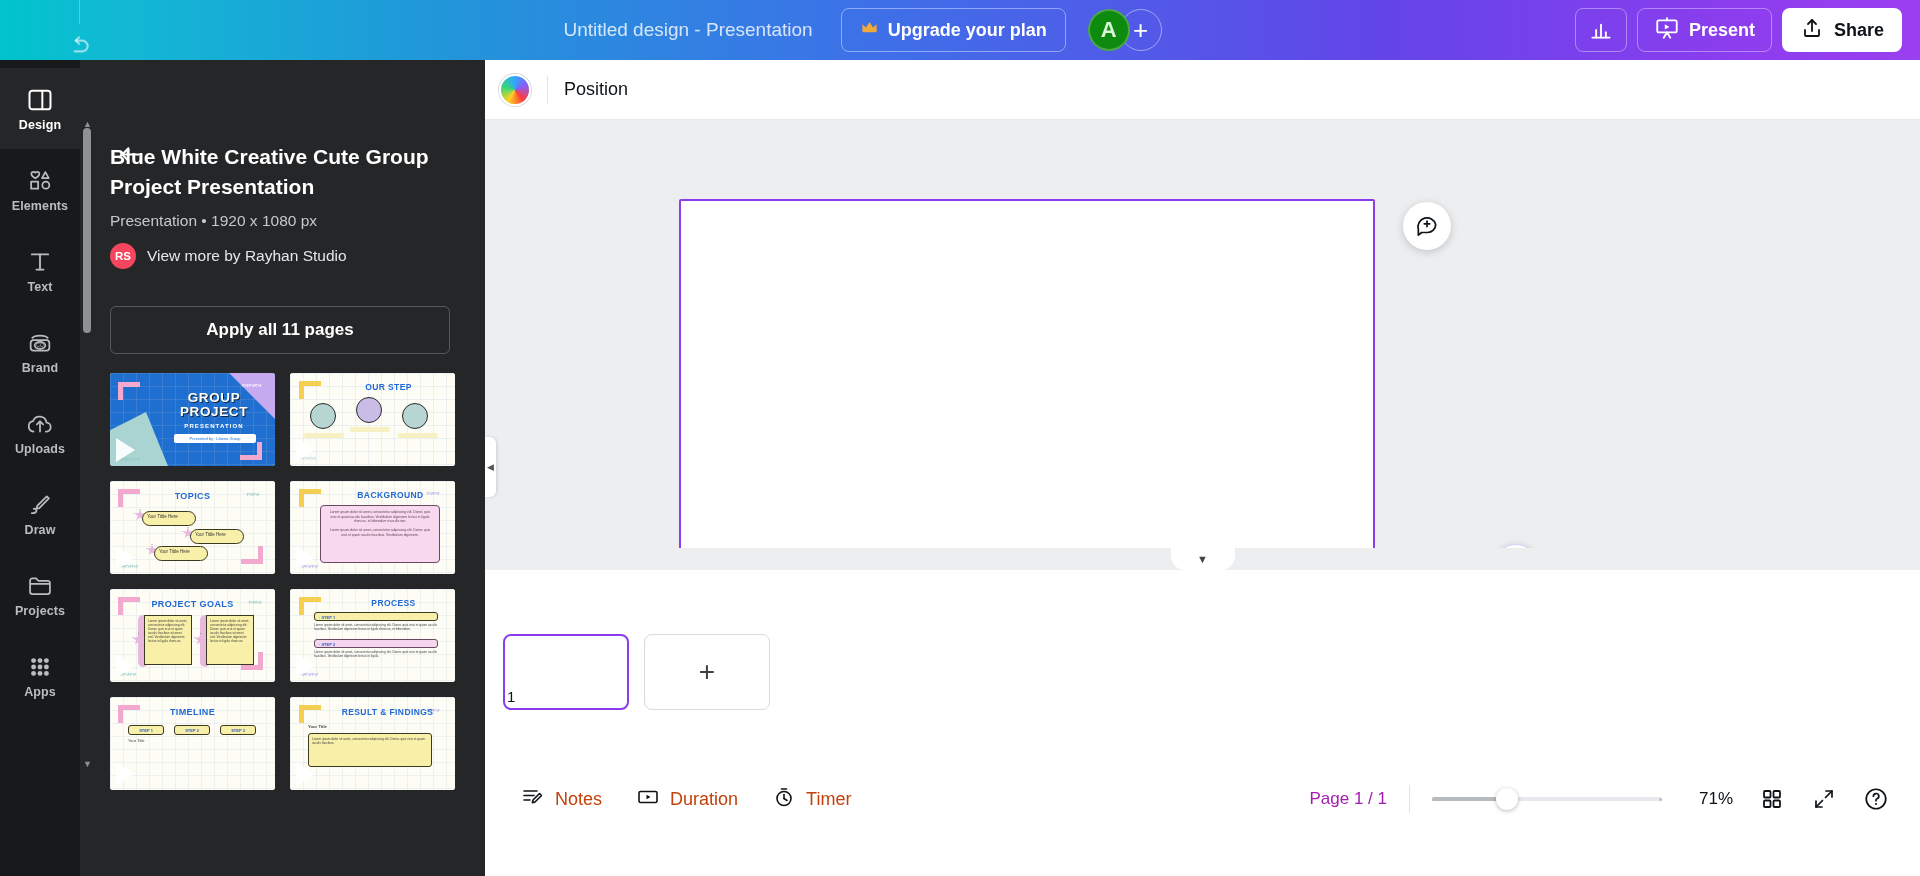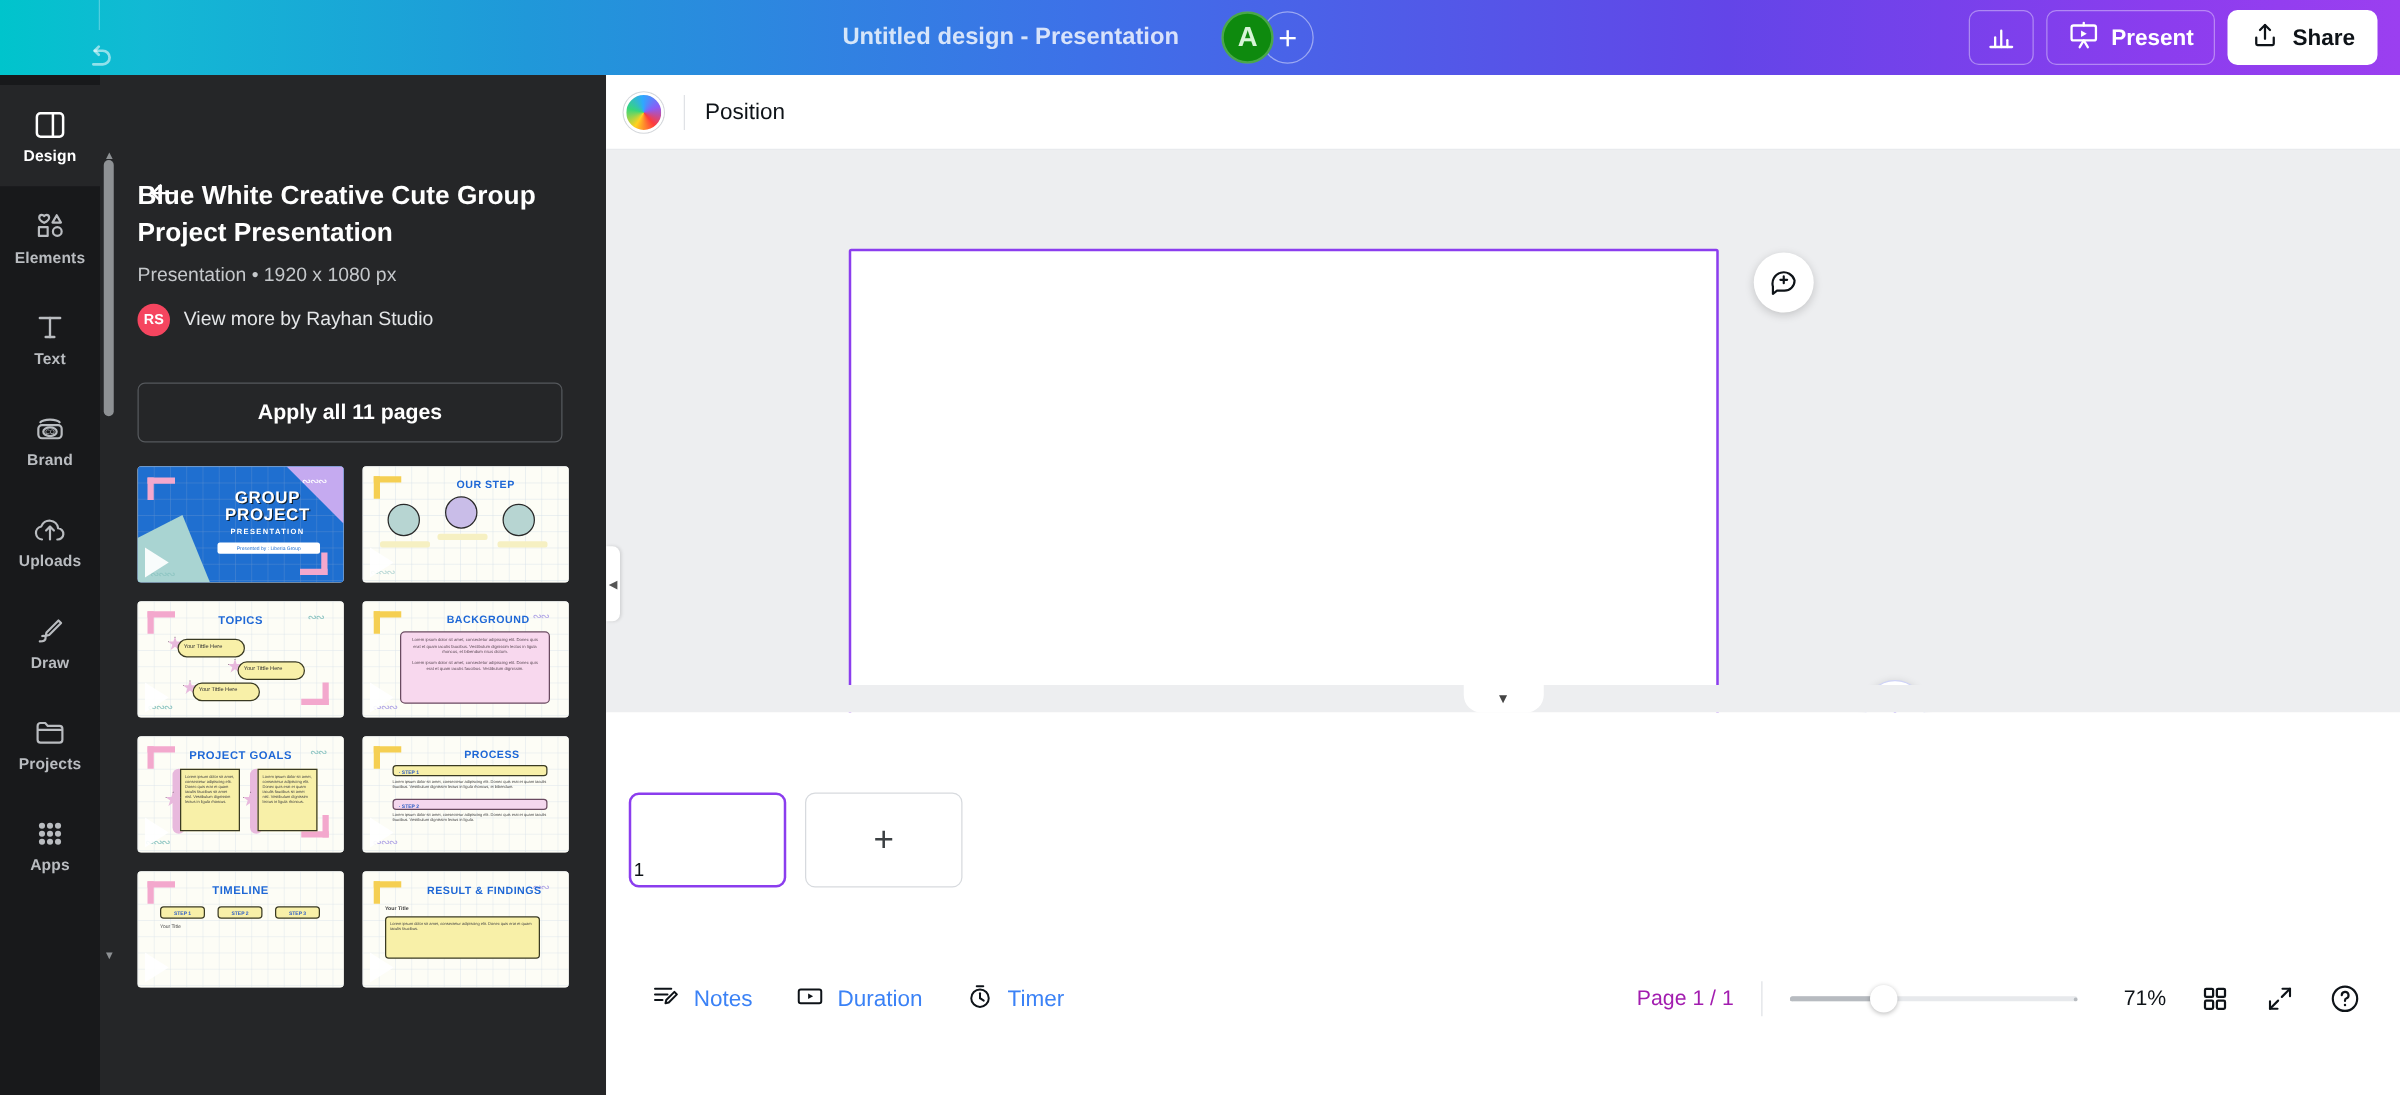--- a/index.html
+++ b/index.html
@@ -32,21 +32,21 @@
     width: 44px; height: 44px; border-radius: 8px; display:flex;
     align-items:center; justify-content:center; cursor:pointer;
   }
   .icon-btn svg { display:block; }
 
   .tb-center {
     flex: 1; display: flex; align-items: center; justify-content: center;
     gap: 16px;
   }
   .doc-title {
-    font-size: 19px; font-weight: 700; color: rgba(255,255,255,0.80);
+    font-size: 19px; font-weight: 400; color: rgba(255,255,255,0.80);
     padding: 8px 12px; border-radius: 6px; cursor: text; white-space: nowrap;
   }
   .upgrade-pill {
     display: flex; align-items: center; gap: 9px;
     height: 44px; padding: 0 18px; border-radius: 8px;
     border: 1px solid rgba(255,255,255,0.42);
     font-size: 18px; font-weight: 700; cursor: pointer;
   }
   .avatar-group { display:flex; align-items:center; margin-left: 6px; }
   .avatar {
@@ -240,21 +240,21 @@
   }
 
   .bottombar {
     position:absolute; top: 662px; left: 0; width: 1435px; height: 154px;
     background:#fff; display:flex; align-items:center; padding: 0 22px;
   }
   .bb-left { display:flex; align-items:center; gap: 6px; }
   .bb-item {
     display:flex; align-items:center; gap: 10px; height: 44px;
     padding: 0 14px; border-radius: 6px; cursor:pointer;
-    font-size: 18px; color:#3b82f6; white-space: nowrap;
+    font-size: 18px; color:#c2410c; white-space: nowrap;
   }
   .bb-right { margin-left:auto; display:flex; align-items:center; gap: 0; }
   .page-count { font-size: 17px; color:#a21caf; white-space:nowrap; }
   .bb-div { width:1px; height: 28px; background:#e0e2e6; margin: 0 22px; }
   .zoom-slider { position: relative; width: 230px; height: 22px; display:flex; align-items:center; }
   .zs-track { position:absolute; left:0; right:0; height: 4px; background:#e7e9ec; border-radius:2px; }
   .zs-fill { position:absolute; left:0; width: 72px; height: 4px; background:#b7bbc0; border-radius:2px; }
   .zs-dot { position:absolute; width: 3px; height: 3px; border-radius:50%; background:#b7bbc0; }
   .zs-thumb {
     position:absolute; left: 64px; width: 22px; height: 22px; border-radius:50%;
@@ -307,20 +307,28 @@
       <div class="icon-btn">
         <svg width="30" height="30" viewBox="0 0 24 24" fill="none" stroke="rgba(255,255,255,.72)" stroke-width="1.7" stroke-linecap="round" stroke-linejoin="round">
           <path d="M6.5 18A4.5 4.5 0 0 1 6 9.1a6 6 0 0 1 11.6 1.2A3.8 3.8 0 0 1 17 18z"></path>
           <polyline points="8.8 13 11 15.2 15.4 10.4"></polyline>
           </svg>
       </div>
     </div>
 
     <div class="tb-center">
       <div class="doc-title">Untitled design - Presentation</div>
+      <div class="upgrade-pill">
+        <span>
+          <svg width="19" height="19" viewBox="0 0 24 24">
+              <path d="M3 8l4.5 4L12 5l4.5 7L21 8v9a1 1 0 0 1-1 1H4a1 1 0 0 1-1-1z" fill="#f0a93b"></path>
+            </svg>
+        </span>
+        <span>Upgrade your plan</span>
+      </div>
       <div class="avatar-group">
         <div class="avatar">A</div>
         <div class="avatar-add">+</div>
       </div>
     </div>
 
     <div class="tb-right">
       <div class="ghost-btn square">
         <svg width="26" height="26" viewBox="0 0 24 24" fill="none" stroke="#fff" stroke-width="1.7" stroke-linecap="round">
           <line x1="4" y1="19" x2="20" y2="19"></line>

